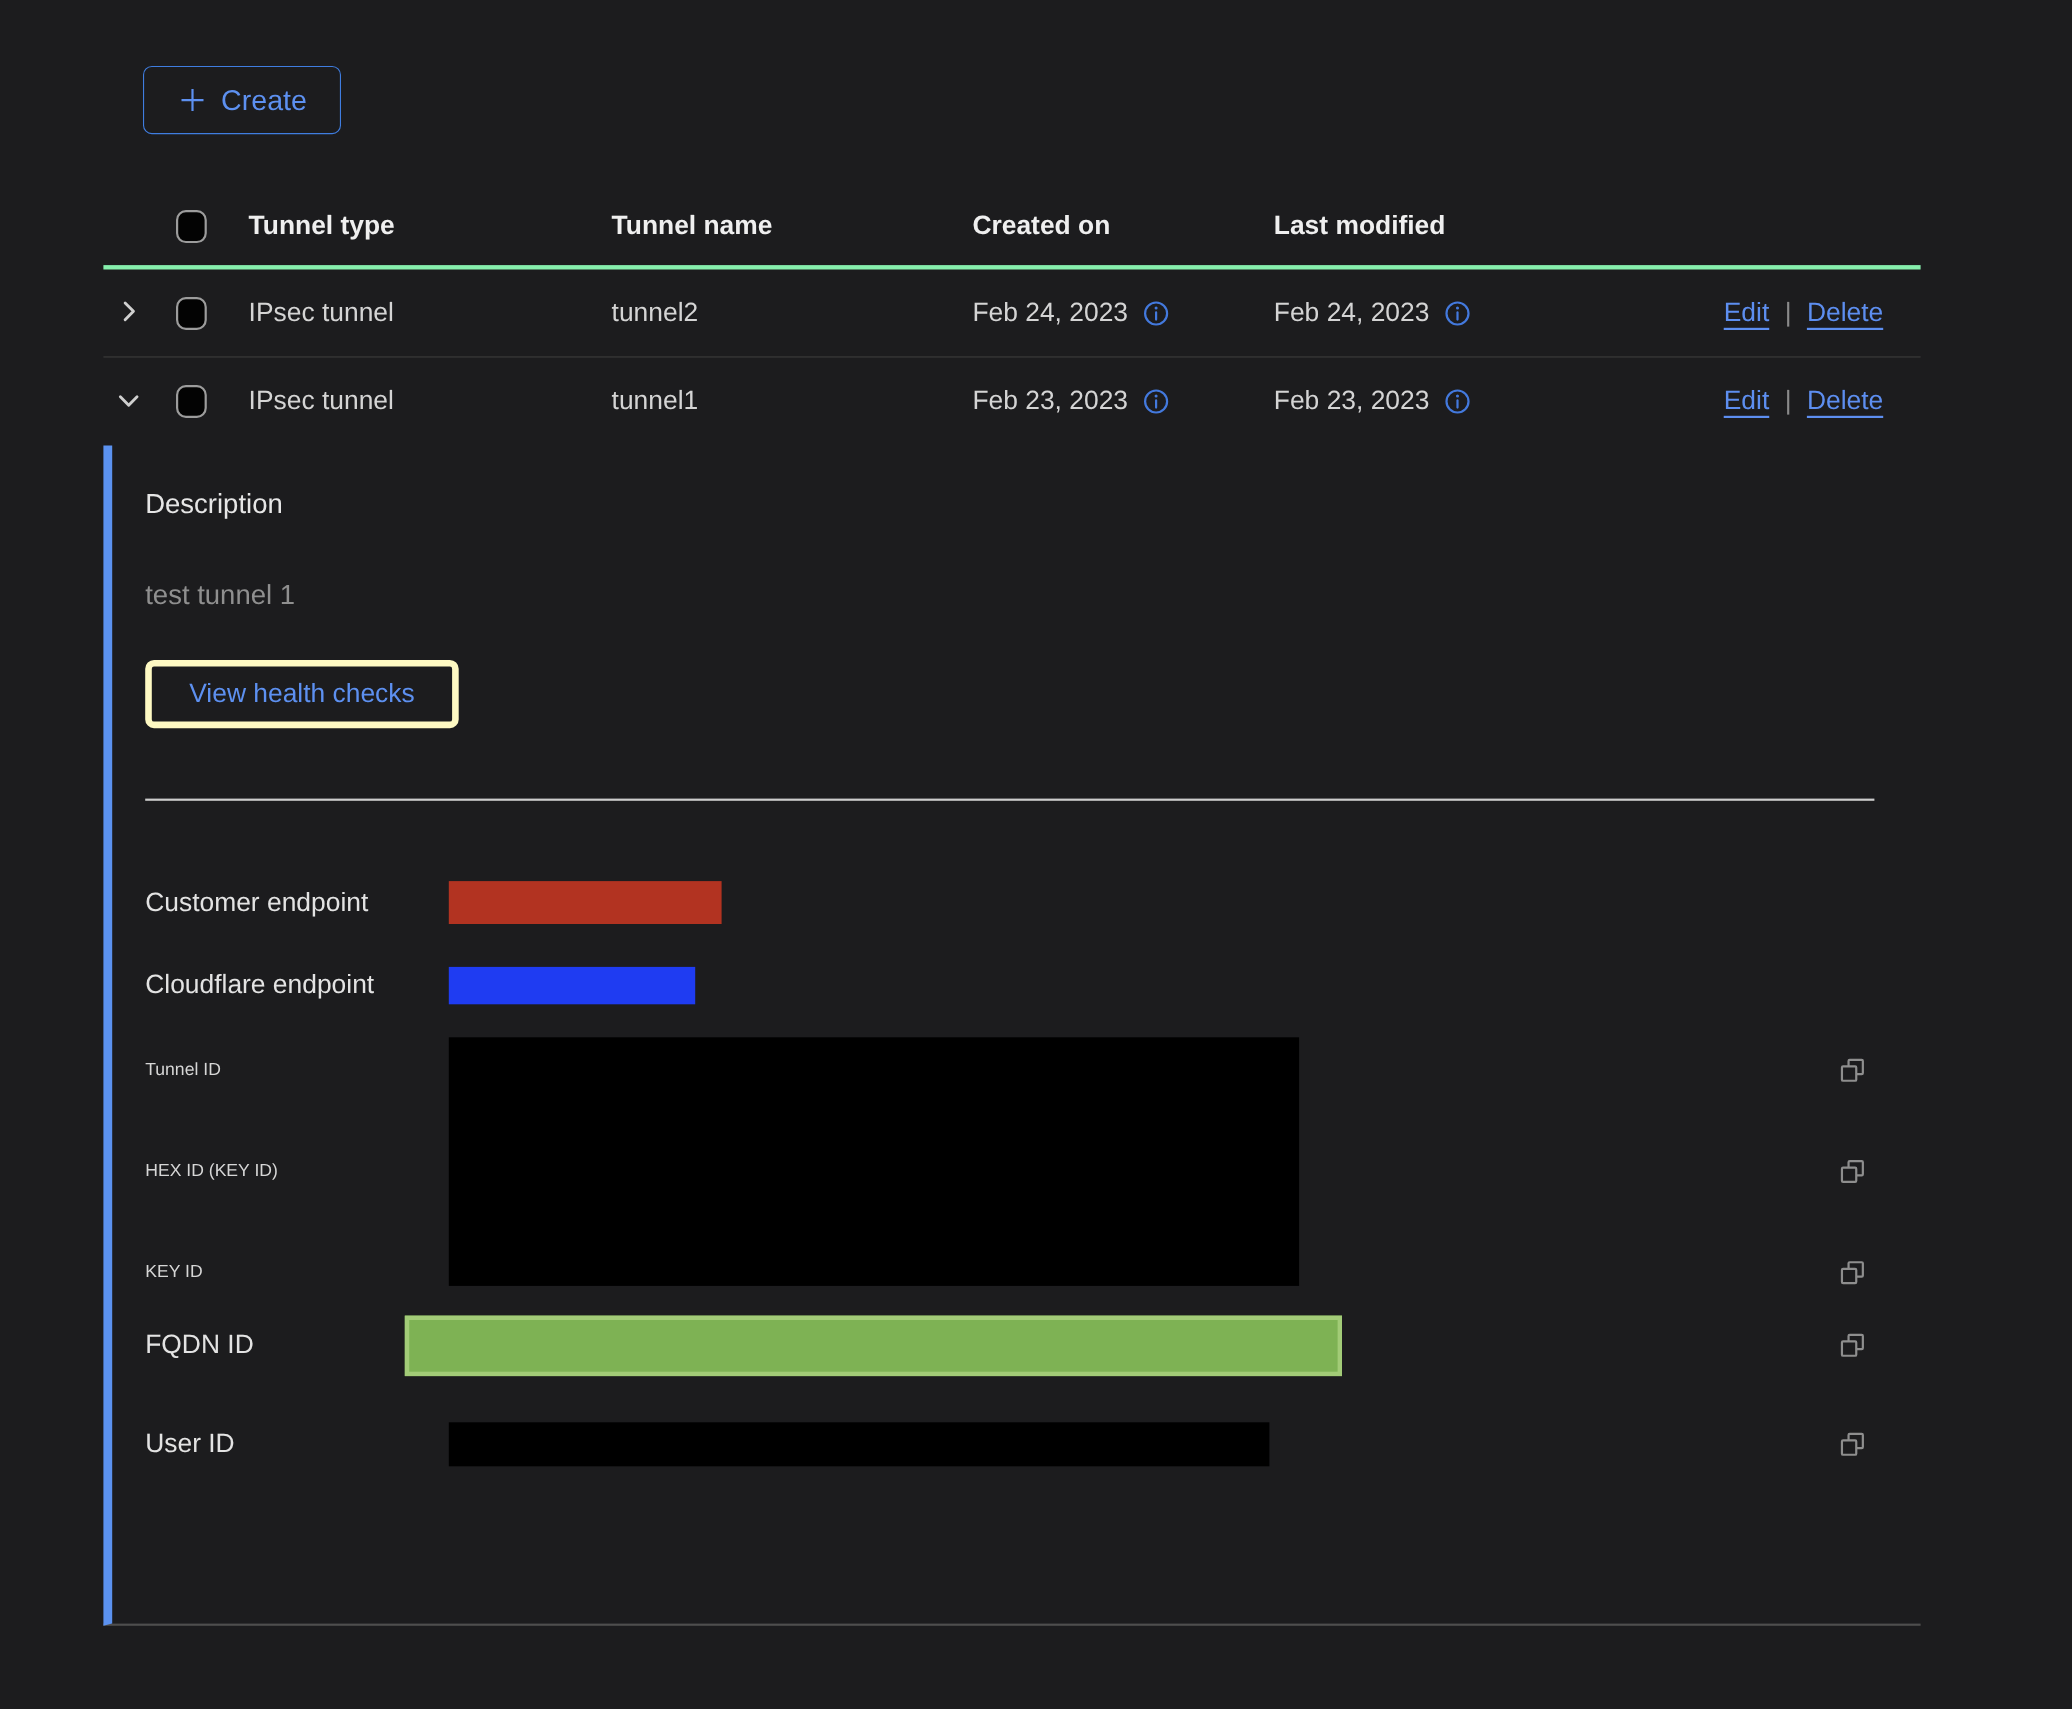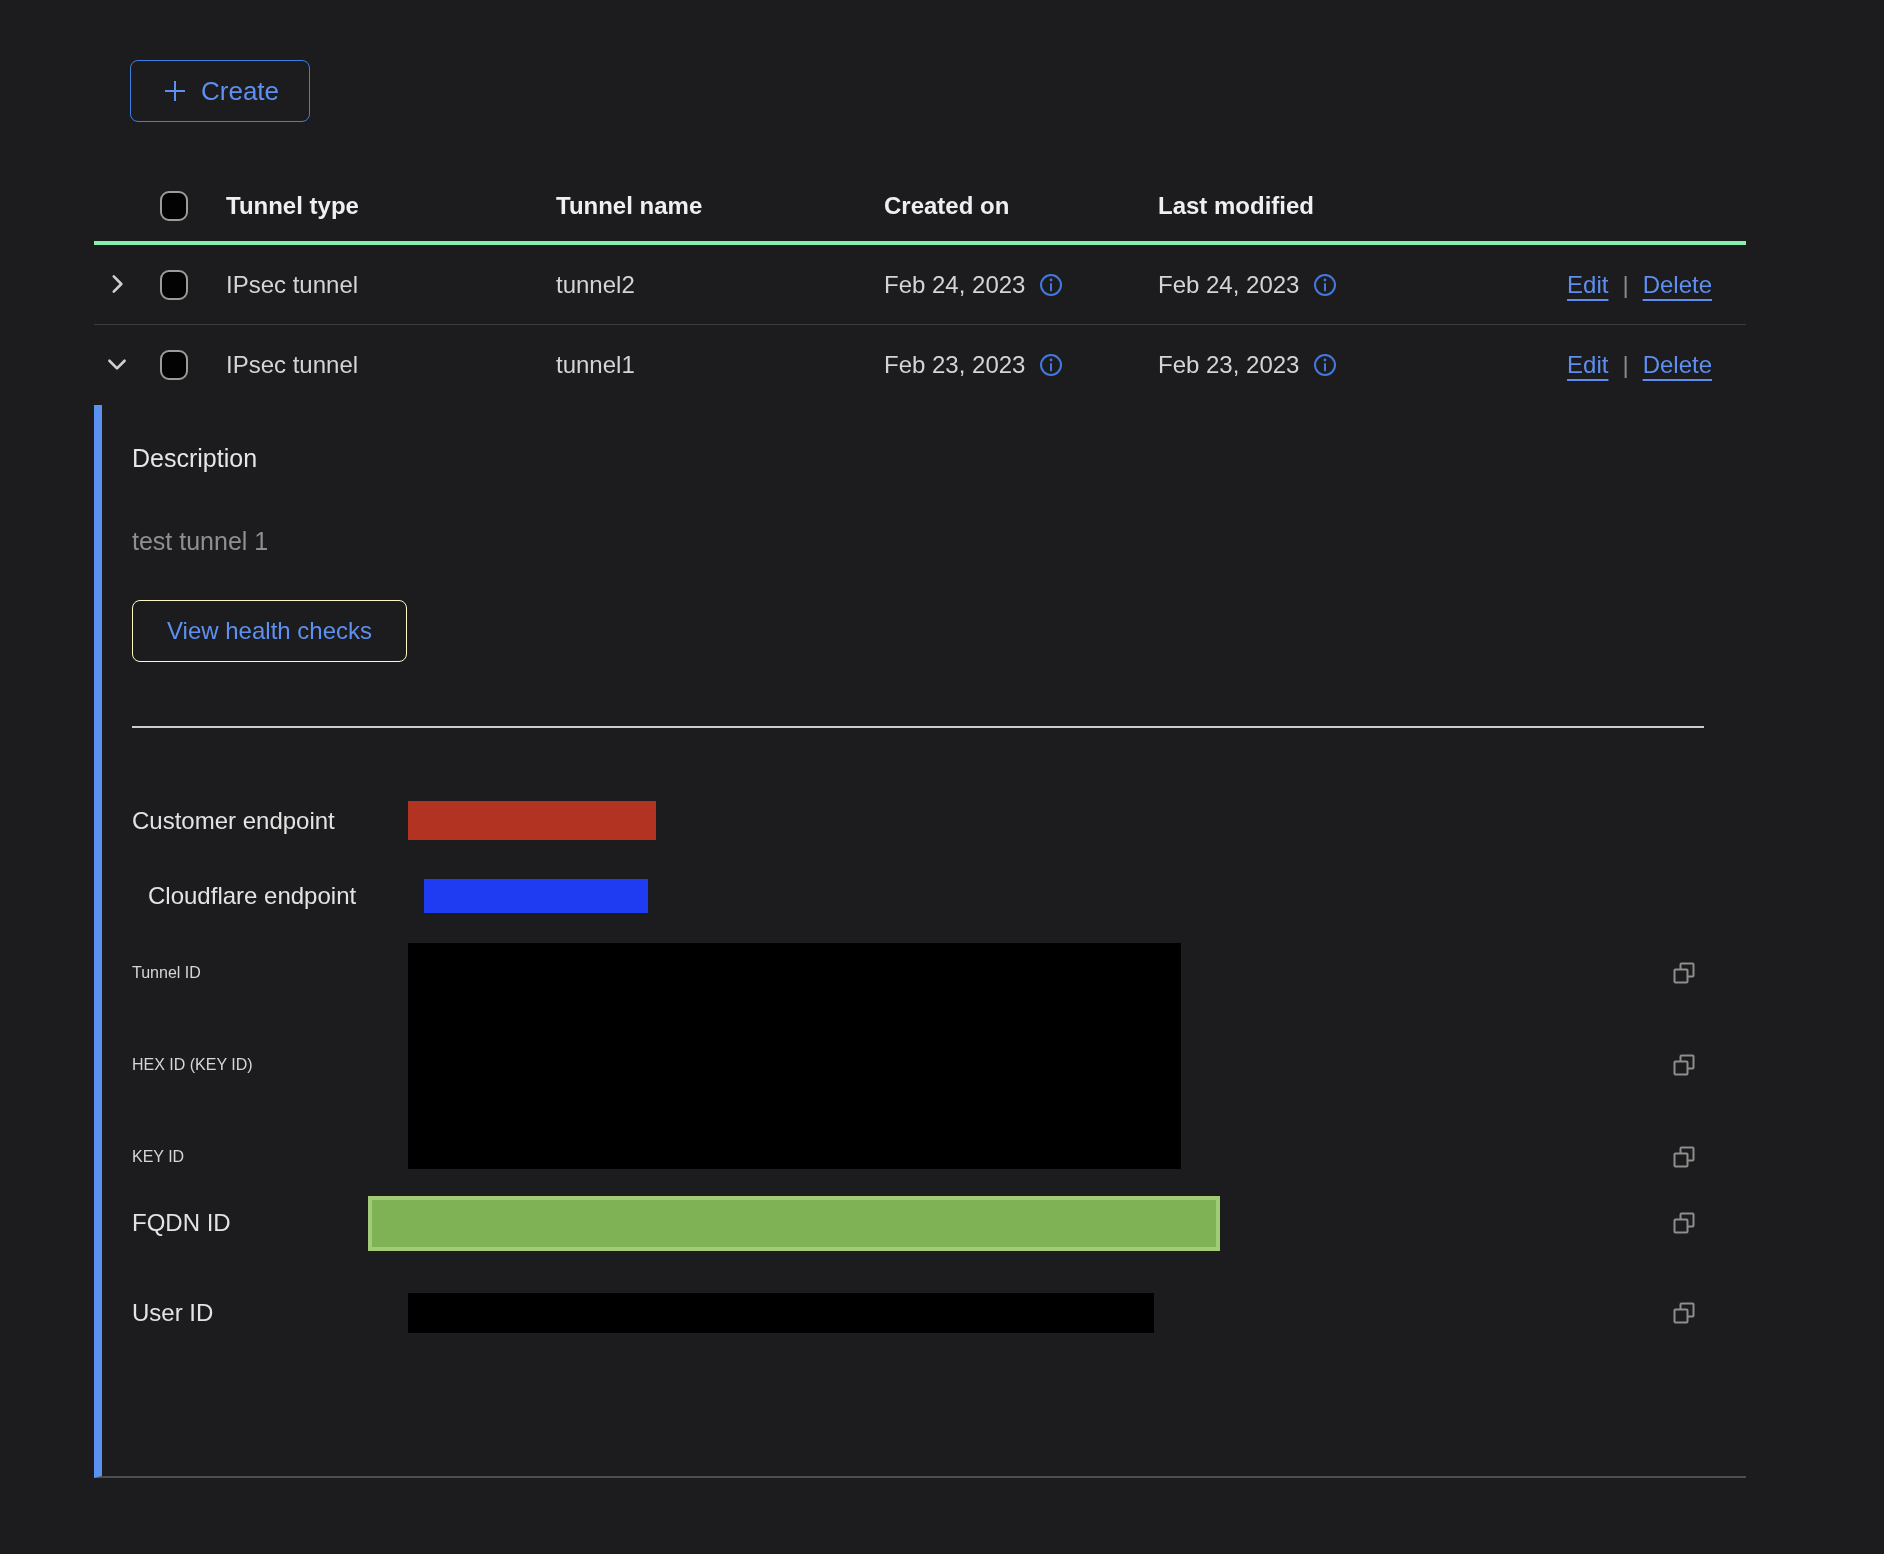--- a/index.html
+++ b/index.html
@@ -55,32 +55,32 @@
     border-left: 8px solid #5b92f0;
     border-bottom: 2px solid #4e4e4e;
     padding: 38px 0 0 30px;
     height: 1073px;
   }
   .desc-label { color: #e6e6e6; font-size: 25px; line-height: 30px; }
   .desc-value { color: #8f8f8f; font-size: 25px; margin-top: 54px; }
   .health-btn {
     margin-top: 44px;
     height: 62px; padding: 0 34px;
-    background: transparent; border: 1px solid #fef9c3; border-radius: 8px;
+    background: transparent; border: 6px solid #fef9c3; border-radius: 8px;
     color: #5d90f0; font-size: 24px; cursor: pointer; display: inline-flex; align-items: center;
     font-family: "Liberation Sans", sans-serif;
   }
   .panel-divider { margin-top: 64px; width: 1572px; height: 0; border-top: 2px solid #cccccc; }
 
   .details { margin-top: 55px; }
   .drow { display: grid; grid-template-columns: 276px 1252px 86px; align-items: center; }
   .drow .dlabel { font-size: 24px; color: #e3e3e3; }
   .d-if  { height: 70px; }
   .d-ce  { height: 75px; }
-  .d-cf  { height: 75px; margin-left: 16px; }
+  .d-cf  { height: 75px; }
   .d-fqdn { height: 100px; }
   .d-uid { height: 80px; }
   .dvalue-text { font-size: 24px; color: #d6d6d6; padding-left: 24px; }
 
   .redact { display: block; }
   .redact-red  { width: 248px; height: 39px; background: #b23321; }
   .redact-blue { width: 224px; height: 34px; background: #1f3cf2; }
   .redact-black-lg { width: 773px; height: 226px; background: #000000; }
   .redact-green { width: 852px; height: 55px; margin-left: -40px; background: #7eb254; border: 4px solid #a2cb77; }
   .redact-black-sm { width: 746px; height: 40px; background: #000000; }

